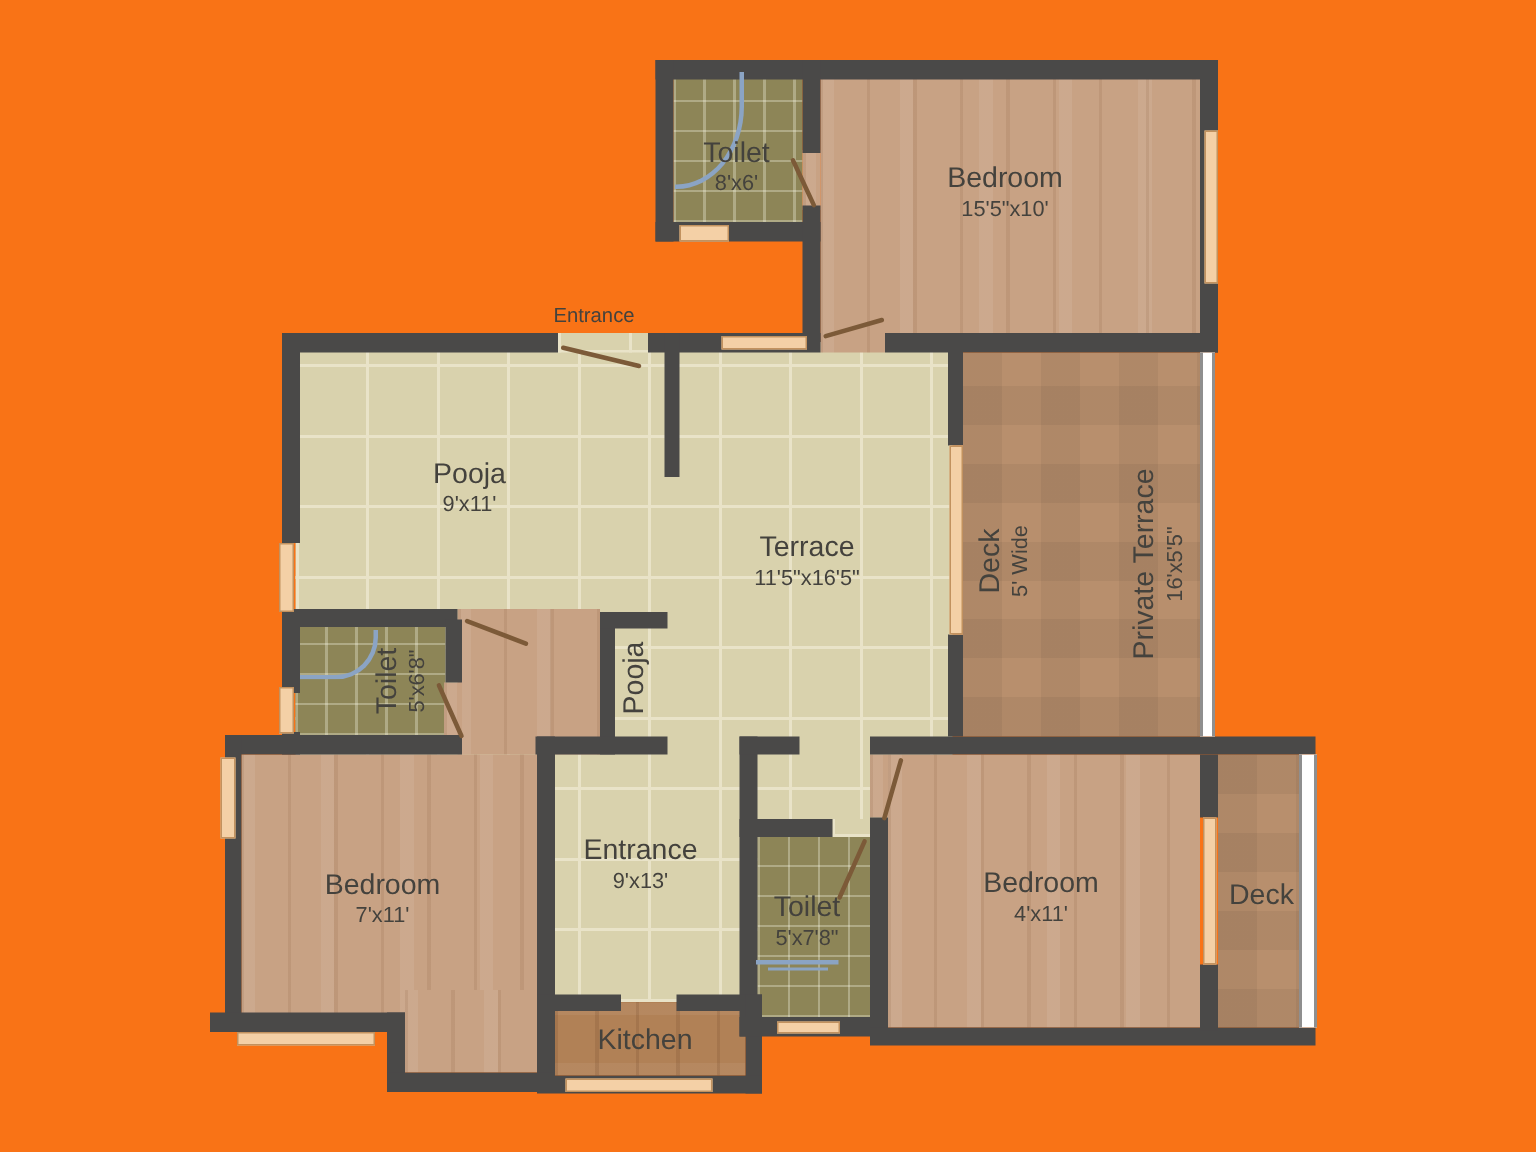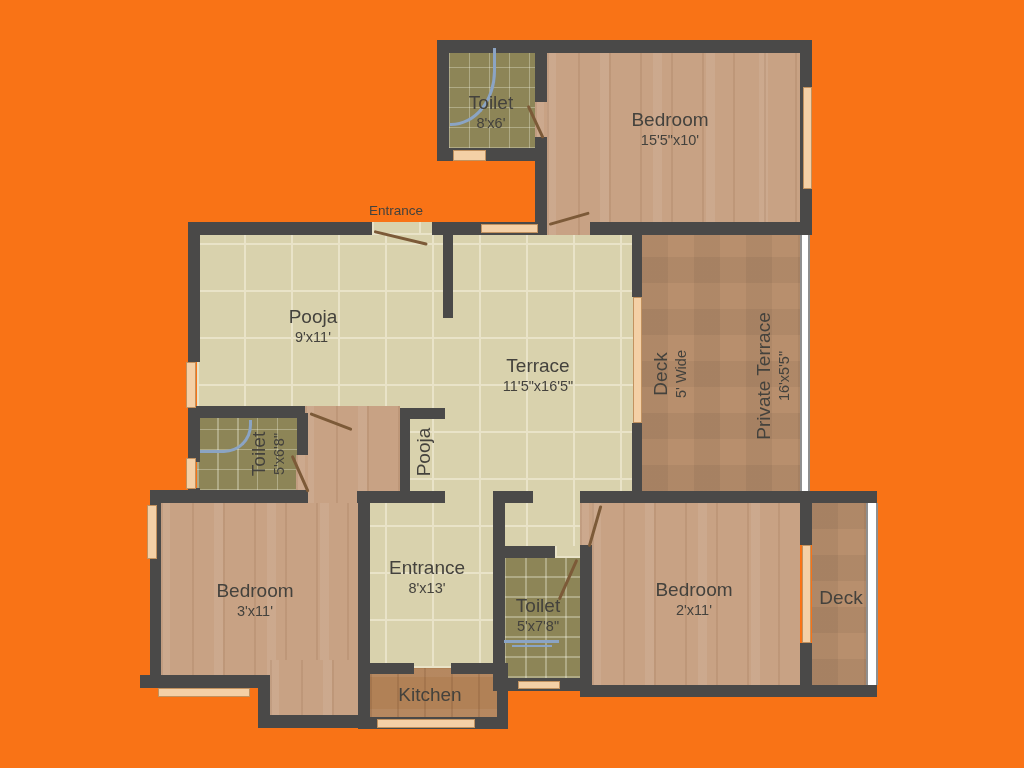--- a/index.html
+++ b/index.html
@@ -154,34 +154,34 @@
   </div>
   <div class="lbl rot" style="left:268px;top:454px">
     <div class="nm">Toilet</div>
     <div class="dm">5'x6'8"</div>
   </div>
   <div class="lbl rot" style="left:424px;top:452px">
     <div class="nm">Pooja</div>
   </div>
   <div class="lbl" style="left:255px;top:600px">
     <div class="nm">Bedroom</div>
-    <div class="dm">3'x11'</div>
+    <div class="dm">7'x11'</div>
   </div>
   <div class="lbl" style="left:427px;top:577px">
     <div class="nm">Entrance</div>
-    <div class="dm">8'x13'</div>
+    <div class="dm">9'x13'</div>
   </div>
   <div class="lbl" style="left:538px;top:615px">
     <div class="nm">Toilet</div>
     <div class="dm">5'x7'8"</div>
   </div>
   <div class="lbl" style="left:430px;top:695px">
     <div class="nm">Kitchen</div>
   </div>
   <div class="lbl" style="left:694px;top:599px">
     <div class="nm">Bedroom</div>
-    <div class="dm">2'x11'</div>
+    <div class="dm">4'x11'</div>
   </div>
   <div class="lbl" style="left:841px;top:598px">
     <div class="nm">Deck</div>
   </div>
 
 </div>
 
 </body></html>

